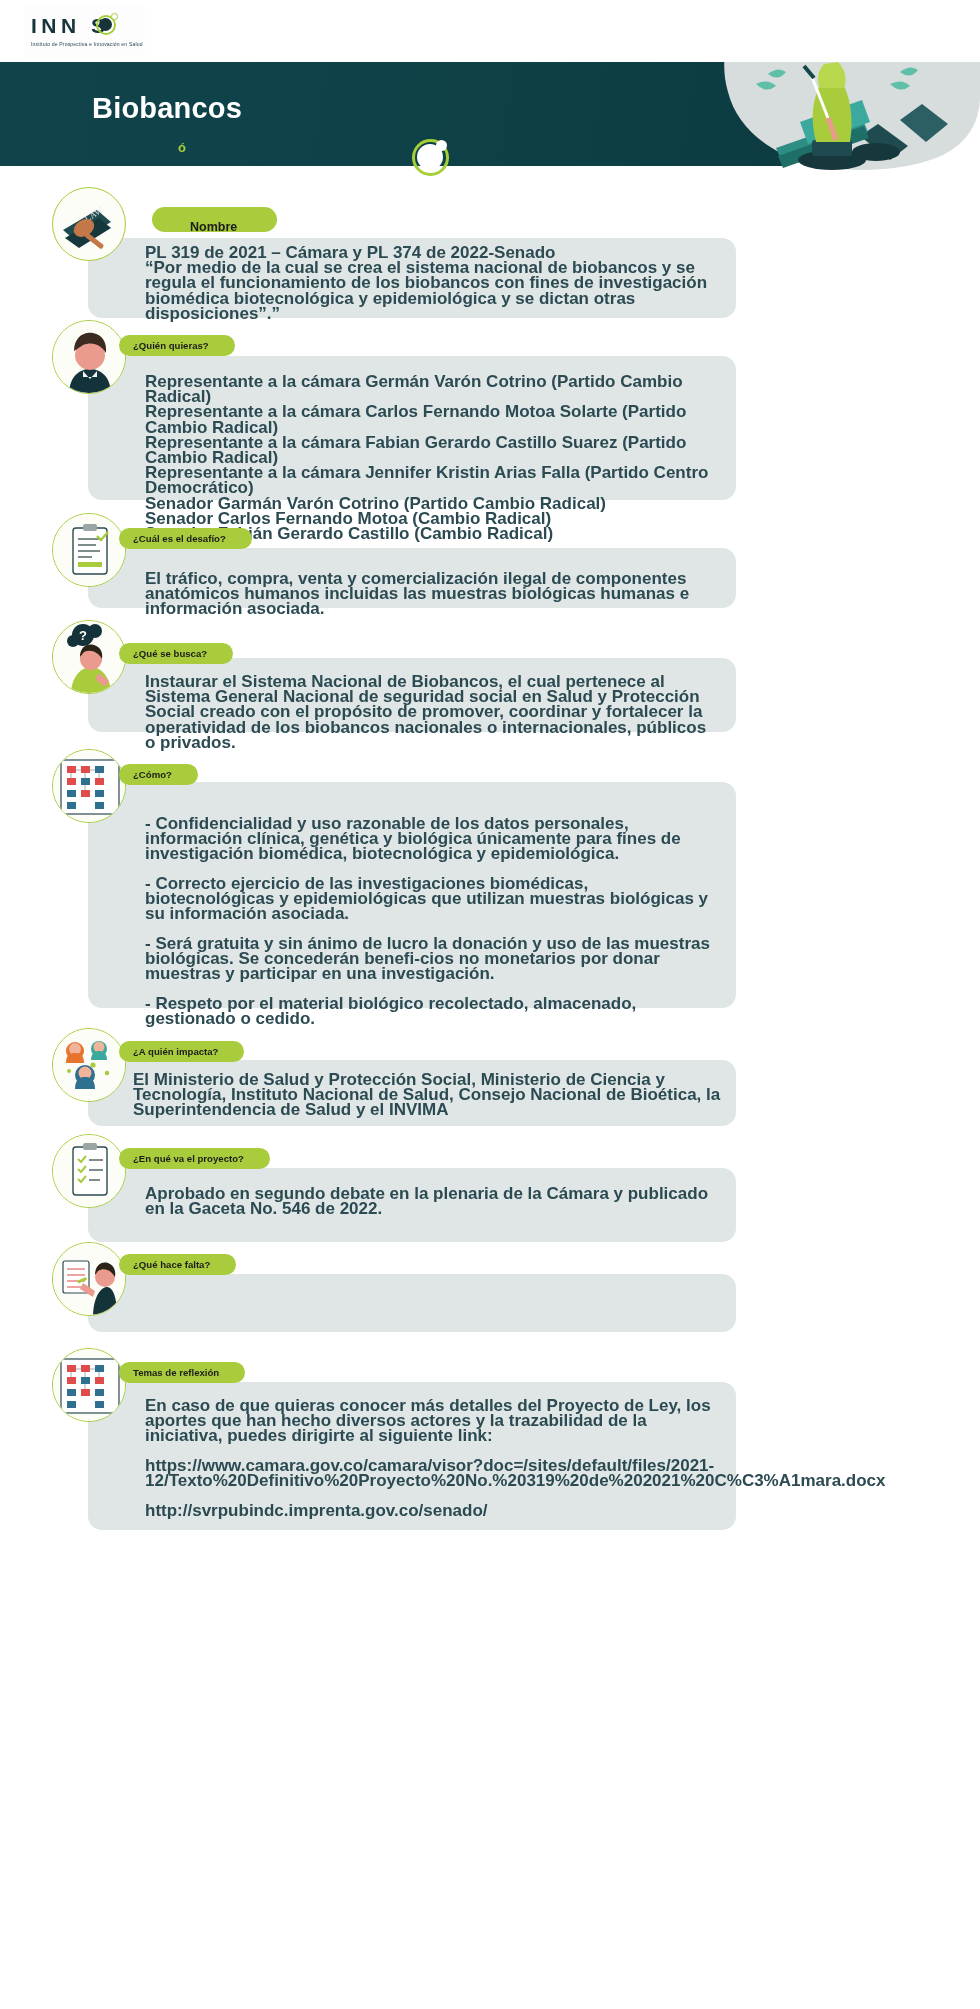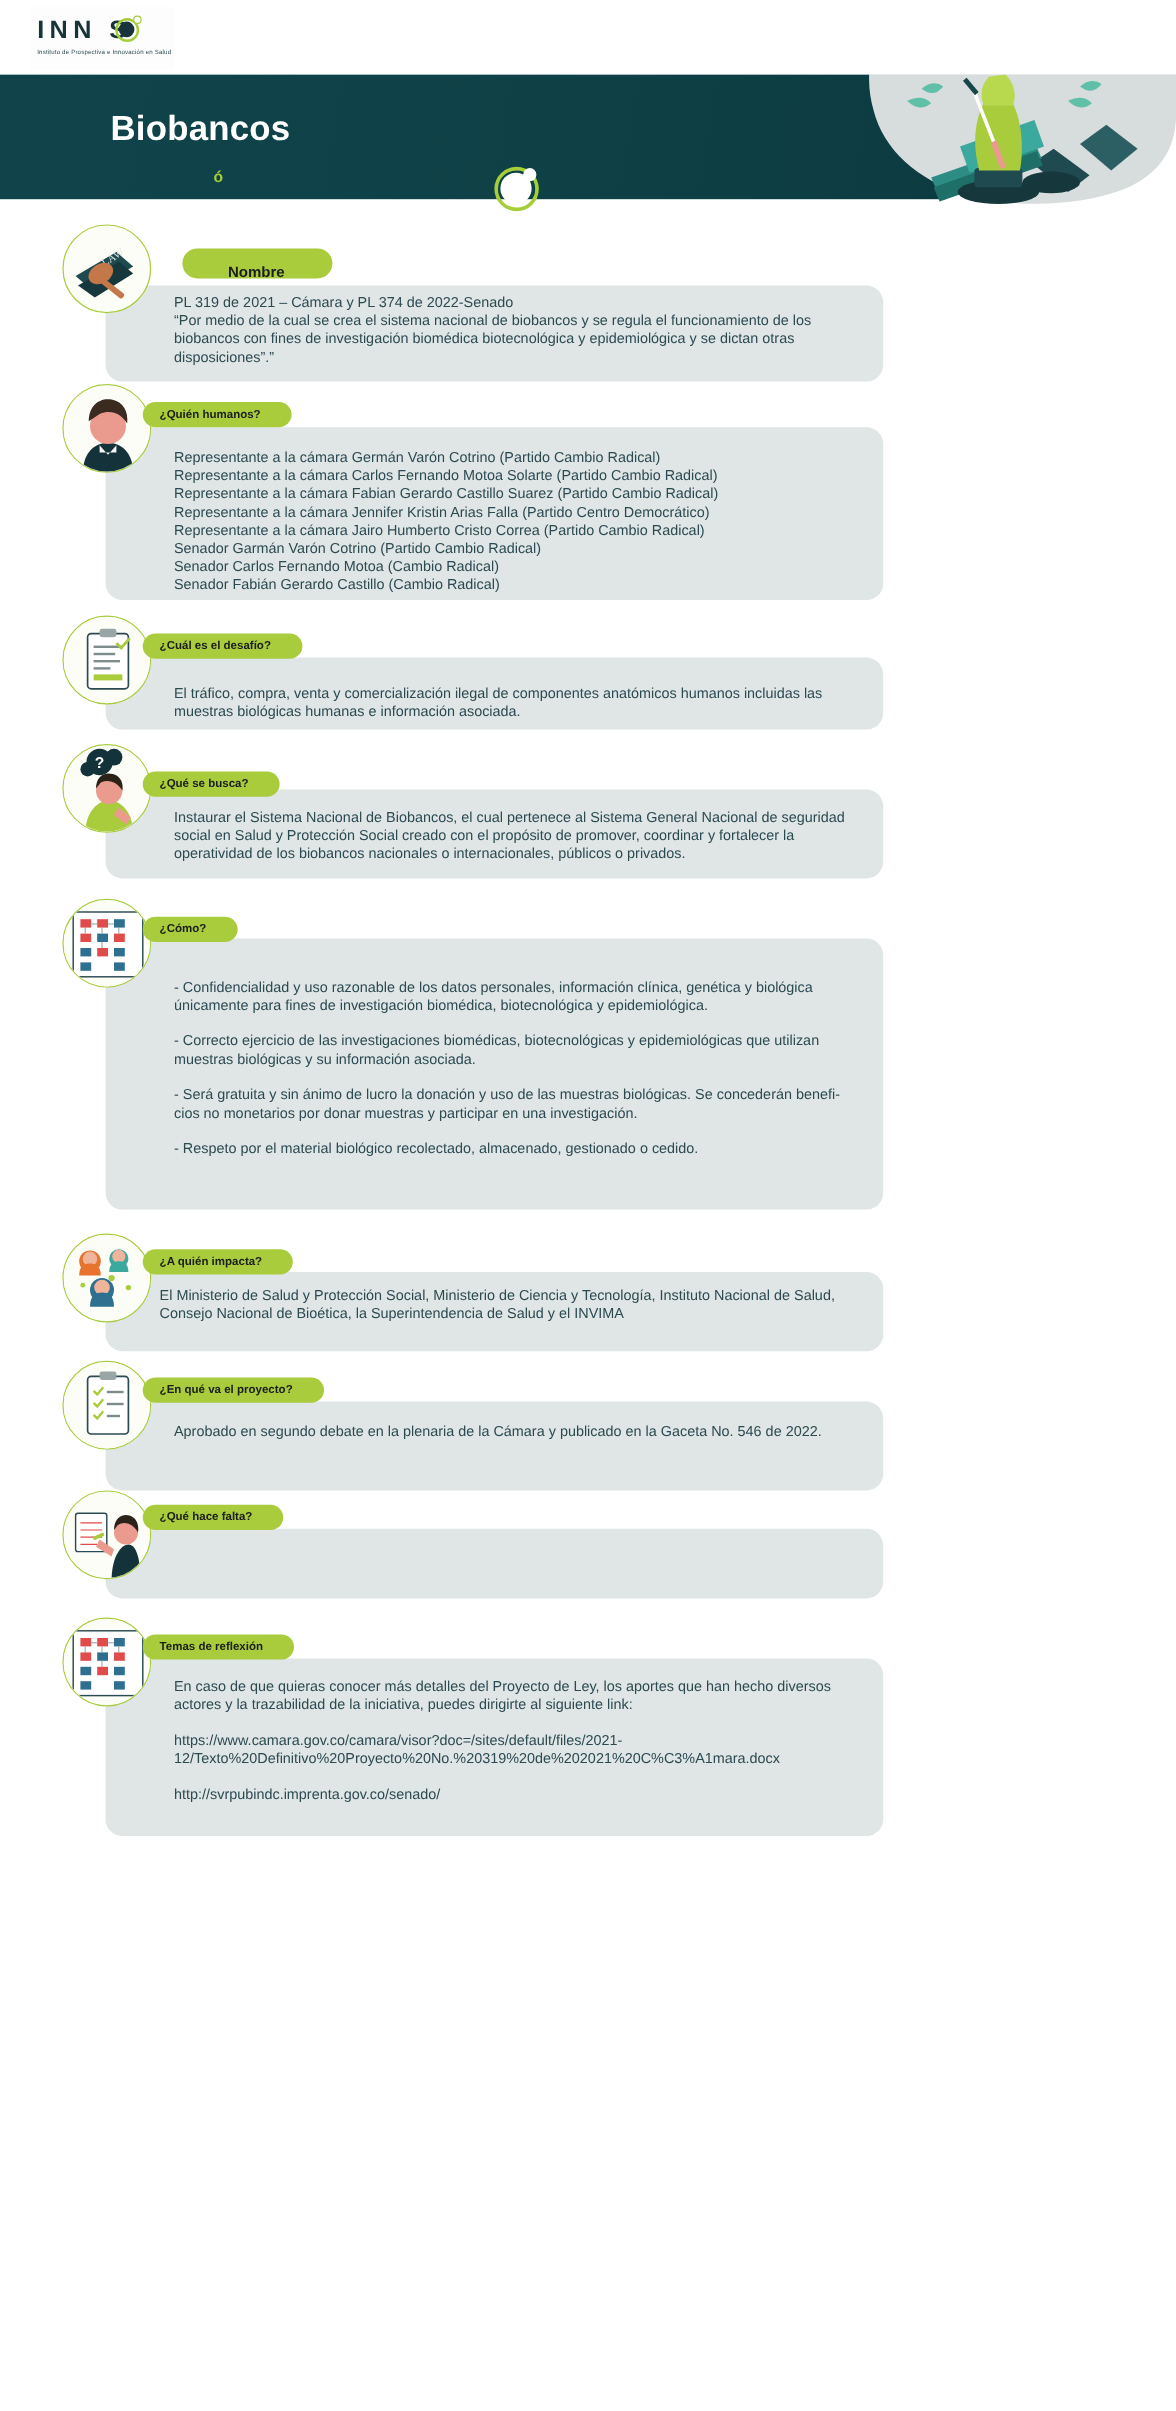--- a/index.html
+++ b/index.html
@@ -175,22 +175,22 @@
     border-radius: 50%;
     border: 1.4px solid #a8cc3c;
     background: #fbfdf6;
     z-index: 3;
     overflow: hidden;
   }
   .body-text {
     position: absolute;
     left: 139px;
     width: 582px;
-    font-size: 12px;
-    font-weight: normal;
+    font-size: 17px;
+    font-weight: bold;
     color: #2c4a52;
     line-height: 15.2px;
     z-index: 4;
   }
   .body-text.indent { left: 145px; width: 576px; }
   .body-text p { margin: 0; }
   .body-text p.gap { margin-top: 14.5px; }
   .list-line { display: block; }
 </style>
 </head>
@@ -284,27 +284,26 @@
   <div class="panel" style="top:356px;height:144px;"></div>
   <div class="icon-circle" style="top:320px;">
     <svg viewBox="0 0 74 74" width="74" height="74">
       <rect width="74" height="74" fill="#fbfdf6"></rect>
       <path d="M16 74 C16 56 26 48 37 48 C48 48 58 56 58 74 Z" fill="#14323a"></path>
       <circle cx="37" cy="34" r="15" fill="#eb9a8e"></circle>
       <path d="M21 30 C21 16 31 10 40 12 C50 14 54 22 53 32 C48 24 40 20 30 24 Z" fill="#3b2a20"></path>
       <path d="M30 50 L37 58 L44 50 L44 56 L30 56 Z" fill="#f4f4f4"></path>
     </svg>
   </div>
-  <div class="badge" style="top:335px;">¿Quién humanos?</div>
+  <div class="badge" style="top:335px;">¿Quién quieras?</div>
   <div class="body-text indent" style="top:374px;">
     <span class="list-line">Representante a la cámara Germán Varón Cotrino (Partido Cambio Radical)</span>
     <span class="list-line">Representante a la cámara Carlos Fernando Motoa Solarte (Partido Cambio Radical)</span>
     <span class="list-line">Representante a la cámara Fabian Gerardo Castillo Suarez (Partido Cambio Radical)</span>
     <span class="list-line">Representante a la cámara Jennifer Kristin Arias Falla (Partido Centro Democrático)</span>
-    <span class="list-line">Representante a la cámara Jairo Humberto Cristo Correa (Partido Cambio Radical)</span>
     <span class="list-line">Senador Garmán Varón Cotrino (Partido Cambio Radical)</span>
     <span class="list-line">Senador Carlos Fernando Motoa (Cambio Radical)</span>
     <span class="list-line">Senador Fabián Gerardo Castillo (Cambio Radical)</span>
   </div>
 </div>
 
 <div class="section">
   <div class="panel" style="top:548px;height:60px;"></div>
   <div class="icon-circle" style="top:513px;">
     <svg viewBox="0 0 74 74" width="74" height="74">

